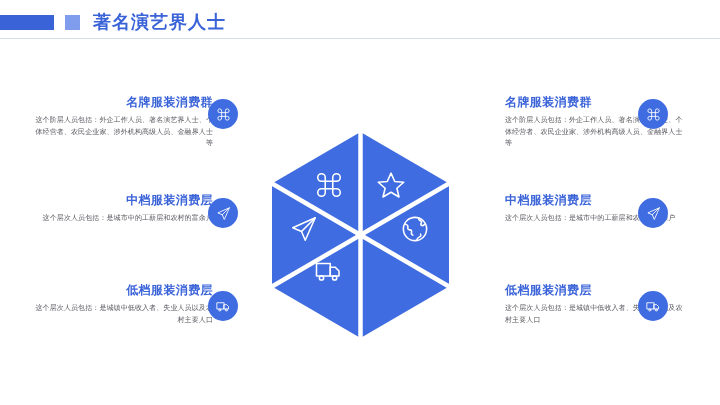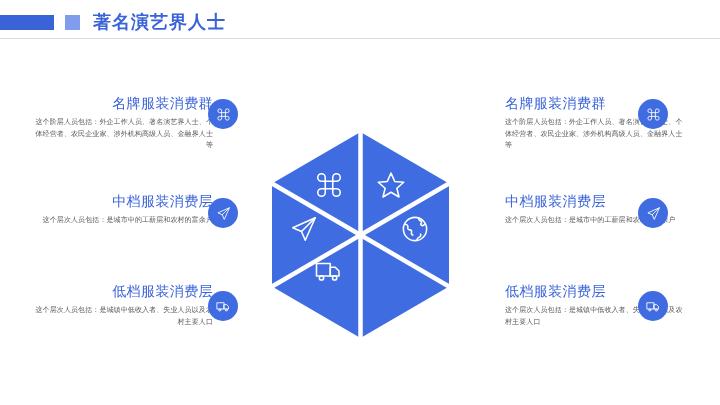--- a/index.html
+++ b/index.html
@@ -57,22 +57,22 @@
 
   
   .item {
     position: absolute;
     width: 178px;
   }
   .item-left { text-align: right; }
   .item-right { text-align: left; }
 
   .item-heading {
-    font-size: 14px;
-    font-weight: normal;
+    font-size: 12px;
+    font-weight: bold;
     color: #3a63d8;
     margin: 0 0 5px 0;
     line-height: 1.1;
     letter-spacing: 0.4px;
     white-space: nowrap;
   }
   .item-body {
     font-size: 7px;
     color: #55555c;
     line-height: 1.62;

